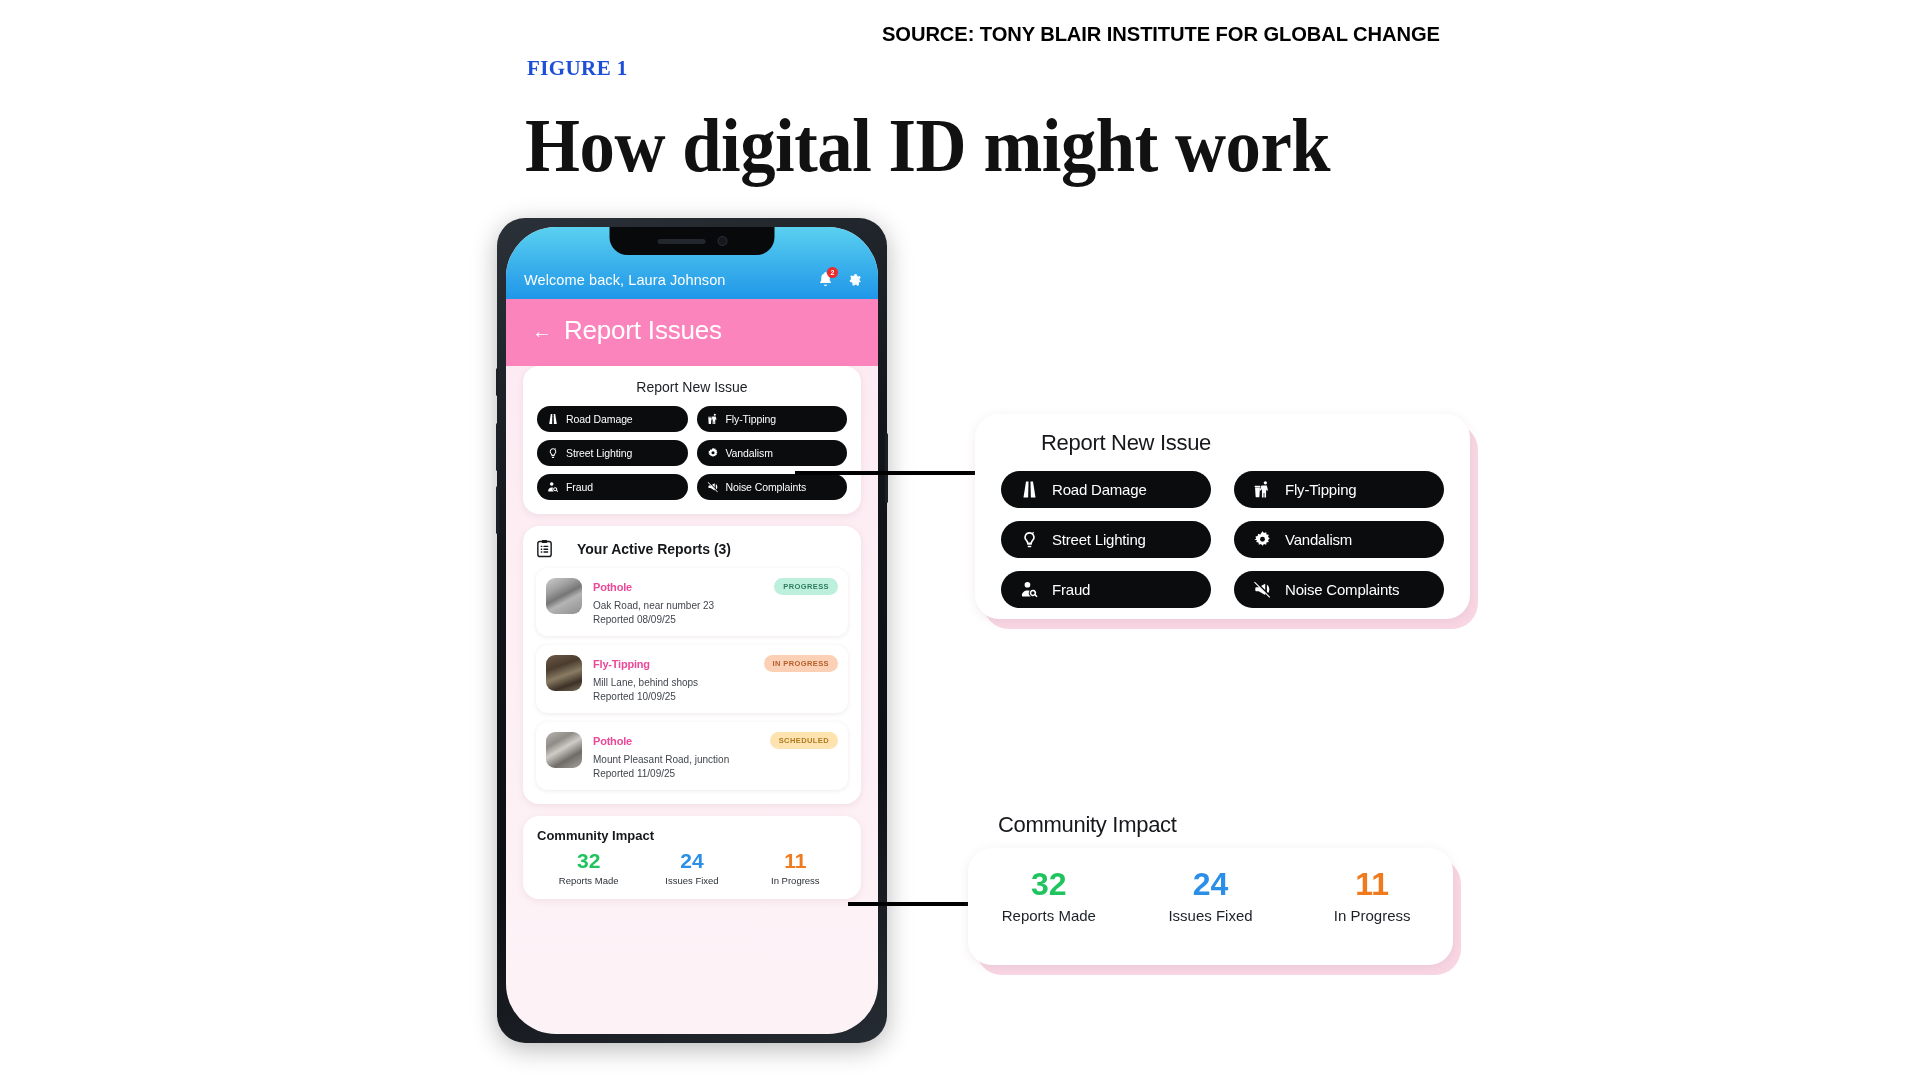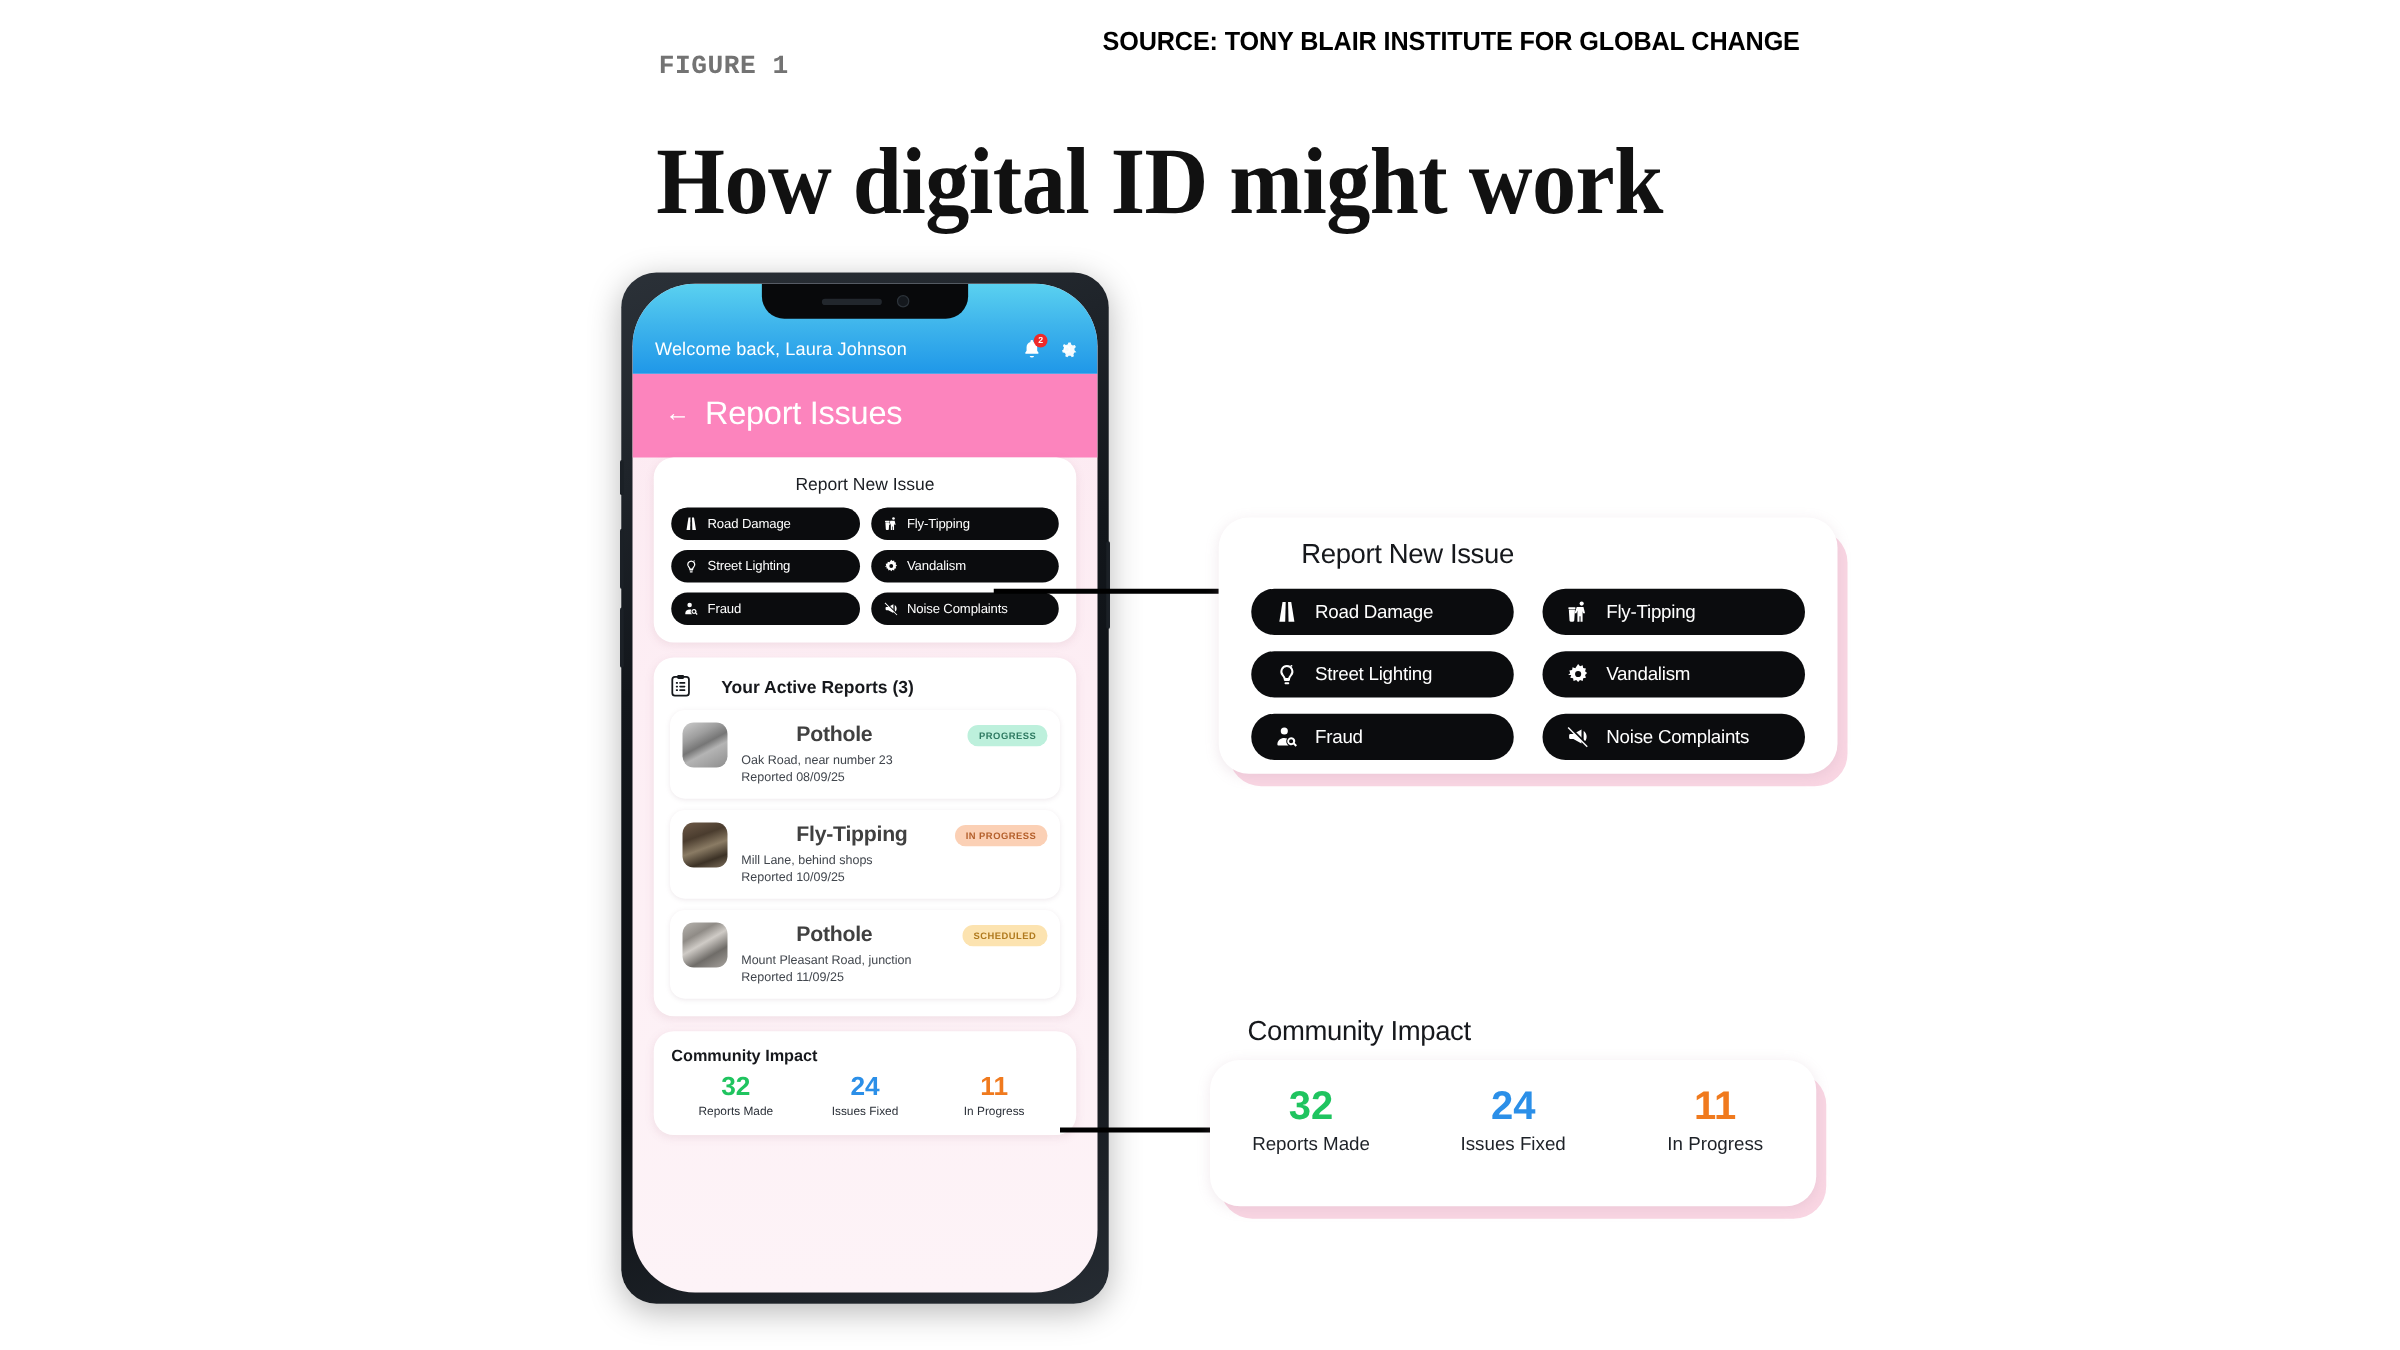--- a/index.html
+++ b/index.html
@@ -6,23 +6,23 @@
   html, body {
     width: 1920px; height: 1080px;
     background: #ffffff;
     font-family: "Liberation Sans", sans-serif;
     overflow: hidden;
   }
   #stage { position: relative; width: 1920px; height: 1080px; background:#fff; }
 
   
   .figure-label {
-    position: absolute; left: 527px; top: 42px;
+    position: absolute; left: 527px; top: 56px;
     font-size: 21px; font-weight: 700; letter-spacing: .4px;
-    color: #737373; font-family: Liberation Mono, monospace;
+    color: #1d4ed8; font-family: Liberation Serif, serif;
   }
   .source-label {
     position: absolute; left: 882px; top: 22px;
     font-size: 21px; font-weight: 700; letter-spacing: -.1px;
     color: #000; white-space: nowrap;
     font-family: "Liberation Sans", sans-serif;
     transform: scaleX(.96); transform-origin: left center;
   }
   .headline {
     position: absolute; left: 525px; top: 102px;
@@ -120,21 +120,21 @@
   .report-row:last-child { margin-bottom:0; }
   .thumb { width:36px; height:36px; border-radius:9px; flex:0 0 auto; }
   .thumb.t1 { background:
       linear-gradient(152deg,#cdcdcd 0%,#9e9e9e 30%,#767676 48%,#b4b4b4 62%,#8d8d8d 100%); }
   .thumb.t2 { background:
       linear-gradient(160deg,#6e5a48 0%,#4a3c2e 32%,#8a7b64 55%,#3c3226 78%,#7d6f5c 100%); }
   .thumb.t3 { background:
       linear-gradient(150deg,#b9b6b1 0%,#8f8b86 28%,#cfcbc6 46%,#6f6c68 70%,#a8a49f 100%); }
   .rr-main { flex:1 1 auto; min-width:0; }
   .rr-line1 { display:flex; align-items:center; justify-content:space-between; gap:8px; }
-  .rr-title { font-size:17px; font-weight:700; color:#404040; letter-spacing:-.2px;margin-left:44px; }
+  .rr-title { font-size:11px; font-weight:700; color:#ec4899; letter-spacing:-.2px; }
   .chip { font-size:7.5px; font-weight:700; letter-spacing:.4px; padding:4px 9px;
           border-radius:999px; white-space:nowrap; }
   .chip.completed { background:#bdf0dc; color:#2f7a62; }
   .chip.progress  { background:#fbd0b5; color:#b4602c; }
   .chip.scheduled { background:#fce3b0; color:#b07a1e; }
   .rr-sub { font-size:10px; color:#41464d; margin-top:5px; }
   .rr-sub + .rr-sub { margin-top:3px; }
 
   .impact-card { padding: 12px 14px 13px; }
   .impact-title { font-size:13px; font-weight:600; color:#16181c; margin-bottom:7px; }

